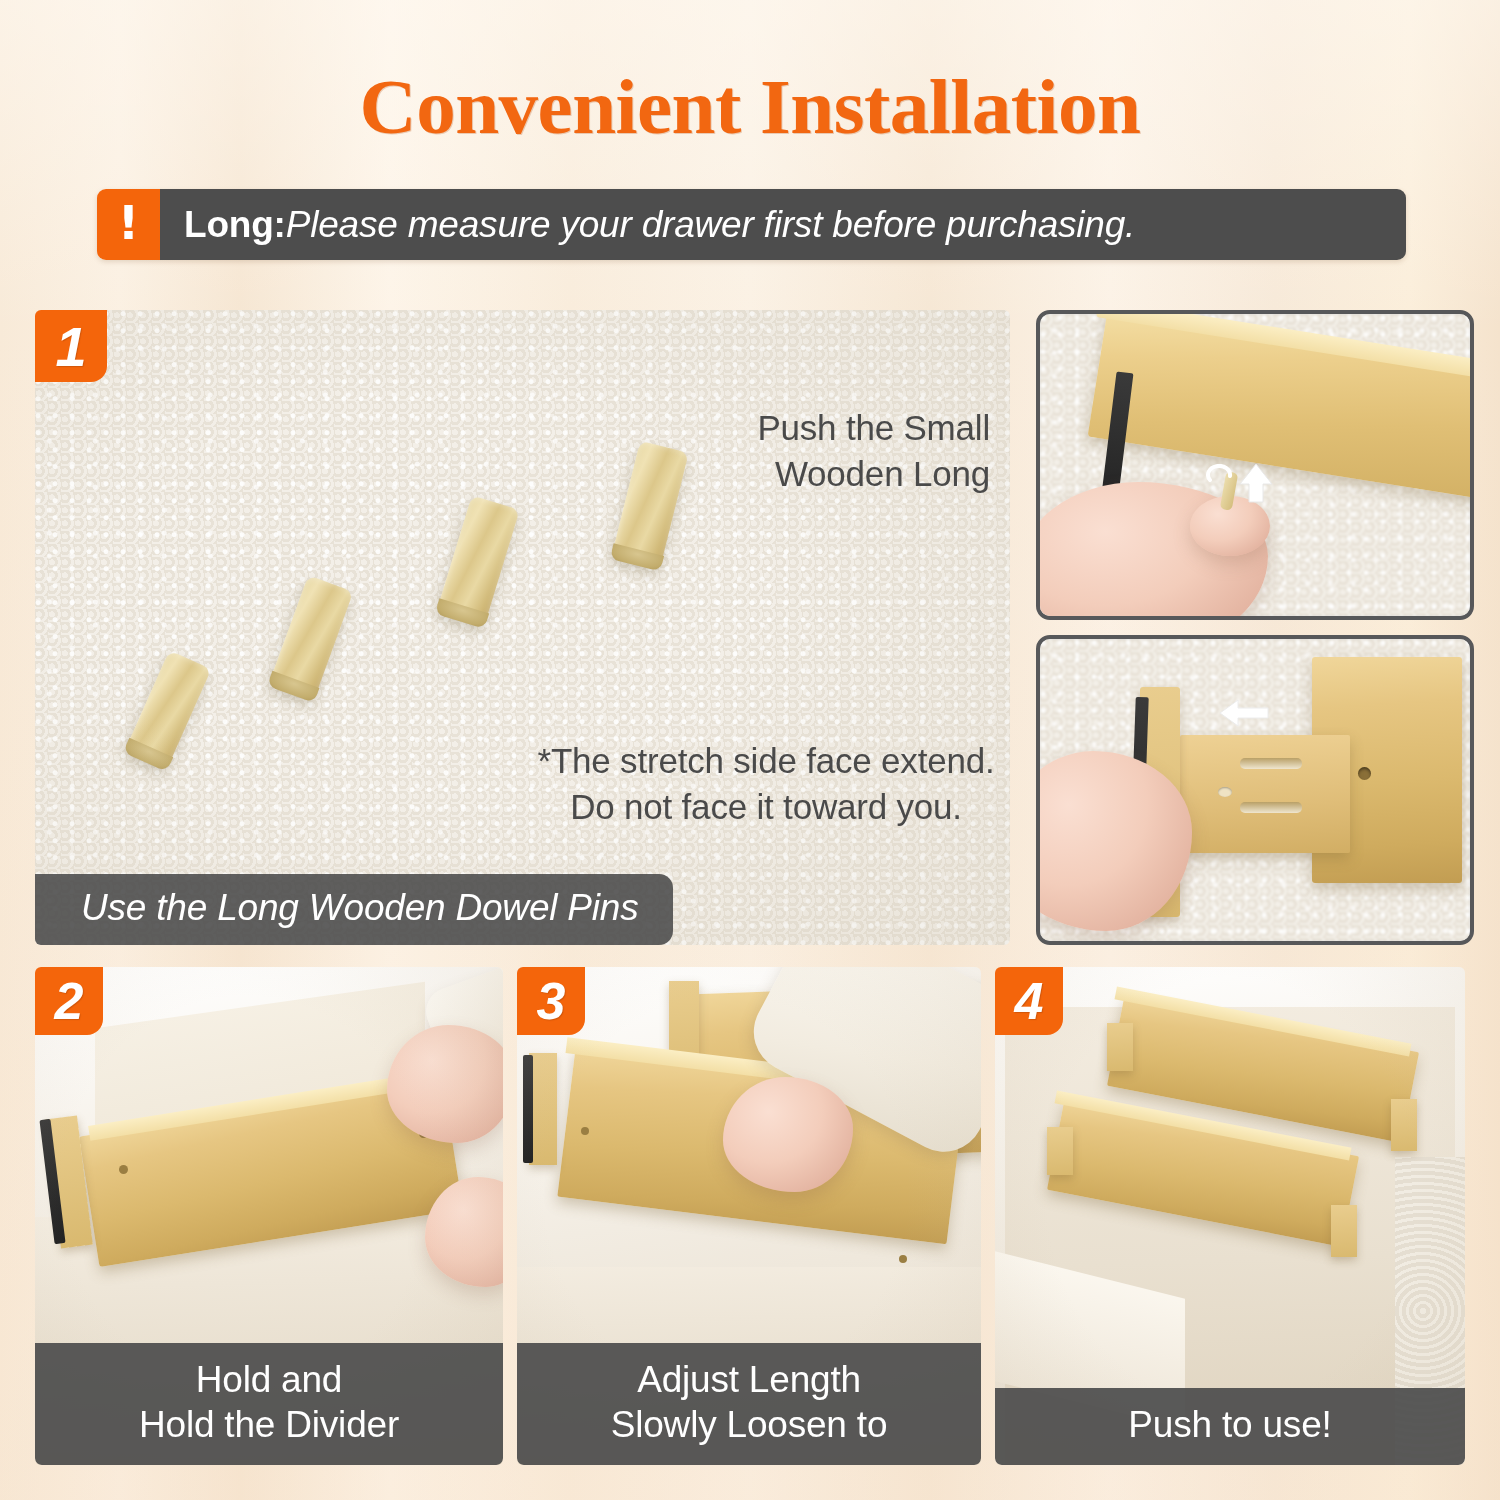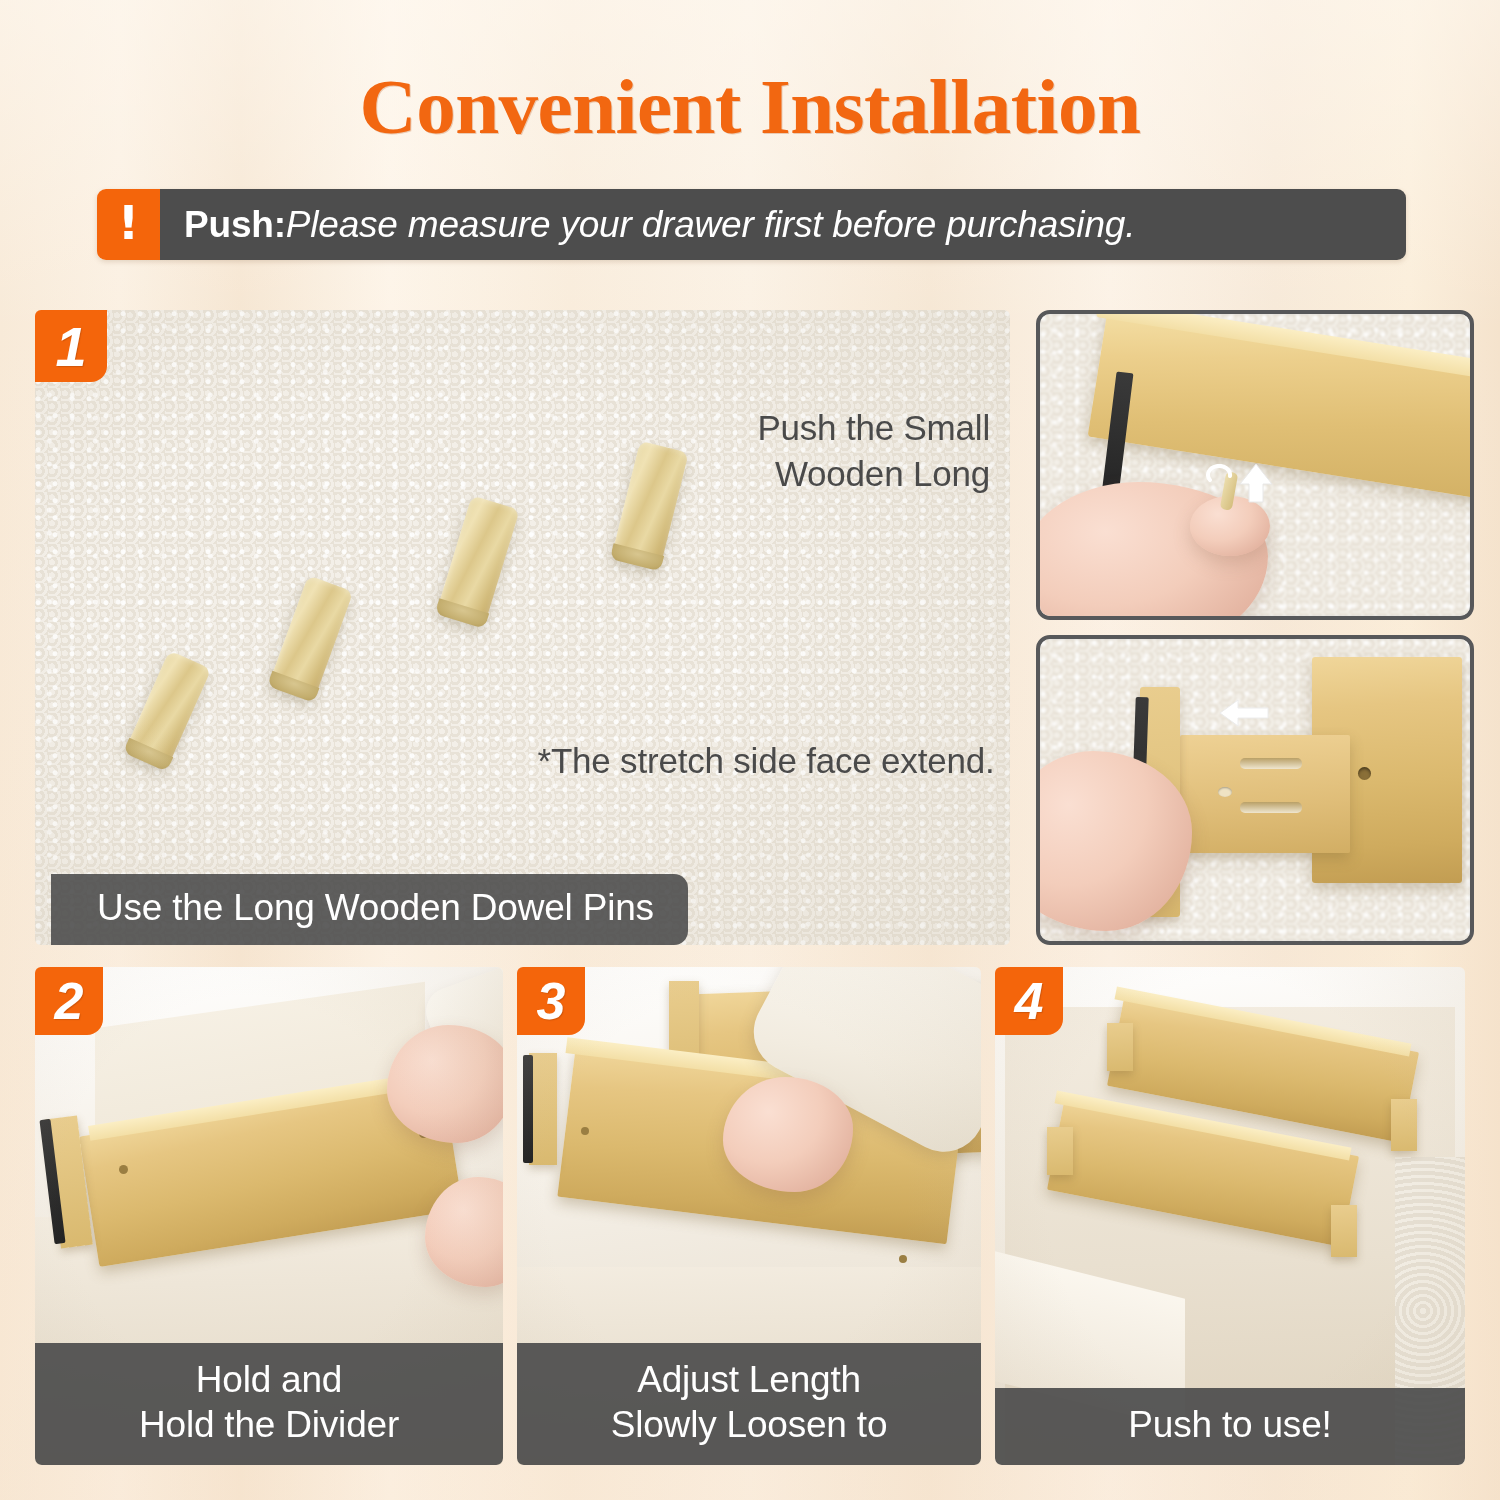--- a/index.html
+++ b/index.html
@@ -83,30 +83,31 @@
     z-index:6;
     font-family:"Liberation Sans",sans-serif;
     text-shadow:1px 1px 1px rgba(150,60,10,.35);
   }
   .panel2 .badge,.panel3 .badge,.panel4 .badge{
     width:68px;height:68px;font-size:52px;
   }
 
   
   .cap-left{
-    position:absolute;left:16px;bottom:0;
+    position:absolute;left:0;bottom:0;
     background:rgba(74,74,74,.88);
     color:#fff;
     border-top-right-radius:14px;
     border-bottom-right-radius:14px;
     font-size:37px;
     padding:13px 34px 16px 46px;
     z-index:6;
     white-space:nowrap;
     letter-spacing:-0.2px;
+    font-style:italic;
   }
   .cap-bottom{
     position:absolute;left:0;right:0;bottom:0;
     background:rgba(77,77,77,.93);
     color:#fff;
     text-align:center;
     font-size:37px;
     line-height:1.22;
     padding:14px 6px 18px;
     z-index:6;
@@ -207,21 +208,21 @@
 </head>
 <body>
 
 <div id="root">
 
   <div class="title">Convenient Installation</div>
 
   <div class="notebar">
     <div class="note-icon">!</div>
     <div class="note-body">
-      <b>Push:</b>
+      <b>Long:</b>
         <span class="rest"> Please measure your drawer first before purchasing.</span>
     </div>
   </div>
 
   <div class="panel panel1" style="left:35px;top:310px;width:975px;height:635px;">
     <div class="photo">
       <div class="carpet"></div>
 
       <div class="dowel" style="left:110px;top:345px;width:46px;height:110px;transform:rotate(24deg);"></div>
       <div class="dowel" style="left:252px;top:270px;width:48px;height:116px;transform:rotate(20deg);"></div>
@@ -233,20 +234,21 @@
 
     <div class="badge">1</div>
 
     <div class="anno anno-push">
       <div>Push the Small</div>
       <div>Wooden Long</div>
     </div>
 
     <div class="anno anno-stretch">
       <div>*The stretch side face extend.</div>
+      <div>Do not face it toward you.</div>
     </div>
 
     <div class="cap-left">Use the Long Wooden Dowel Pins</div>
   </div>
 
   <div class="subpanel" style="left:1036px;top:310px;width:438px;height:310px;">
     <div class="carpet soft"></div>
 
     <div class="bam" style="left:55px;top:28px;width:420px;height:128px;transform:rotate(9deg);border-radius:4px;
                 background:linear-gradient(172deg,#f4dfa5 0%,#eccf8c 25%,#e0bf75 60%,#d3b165 100%);"></div>

